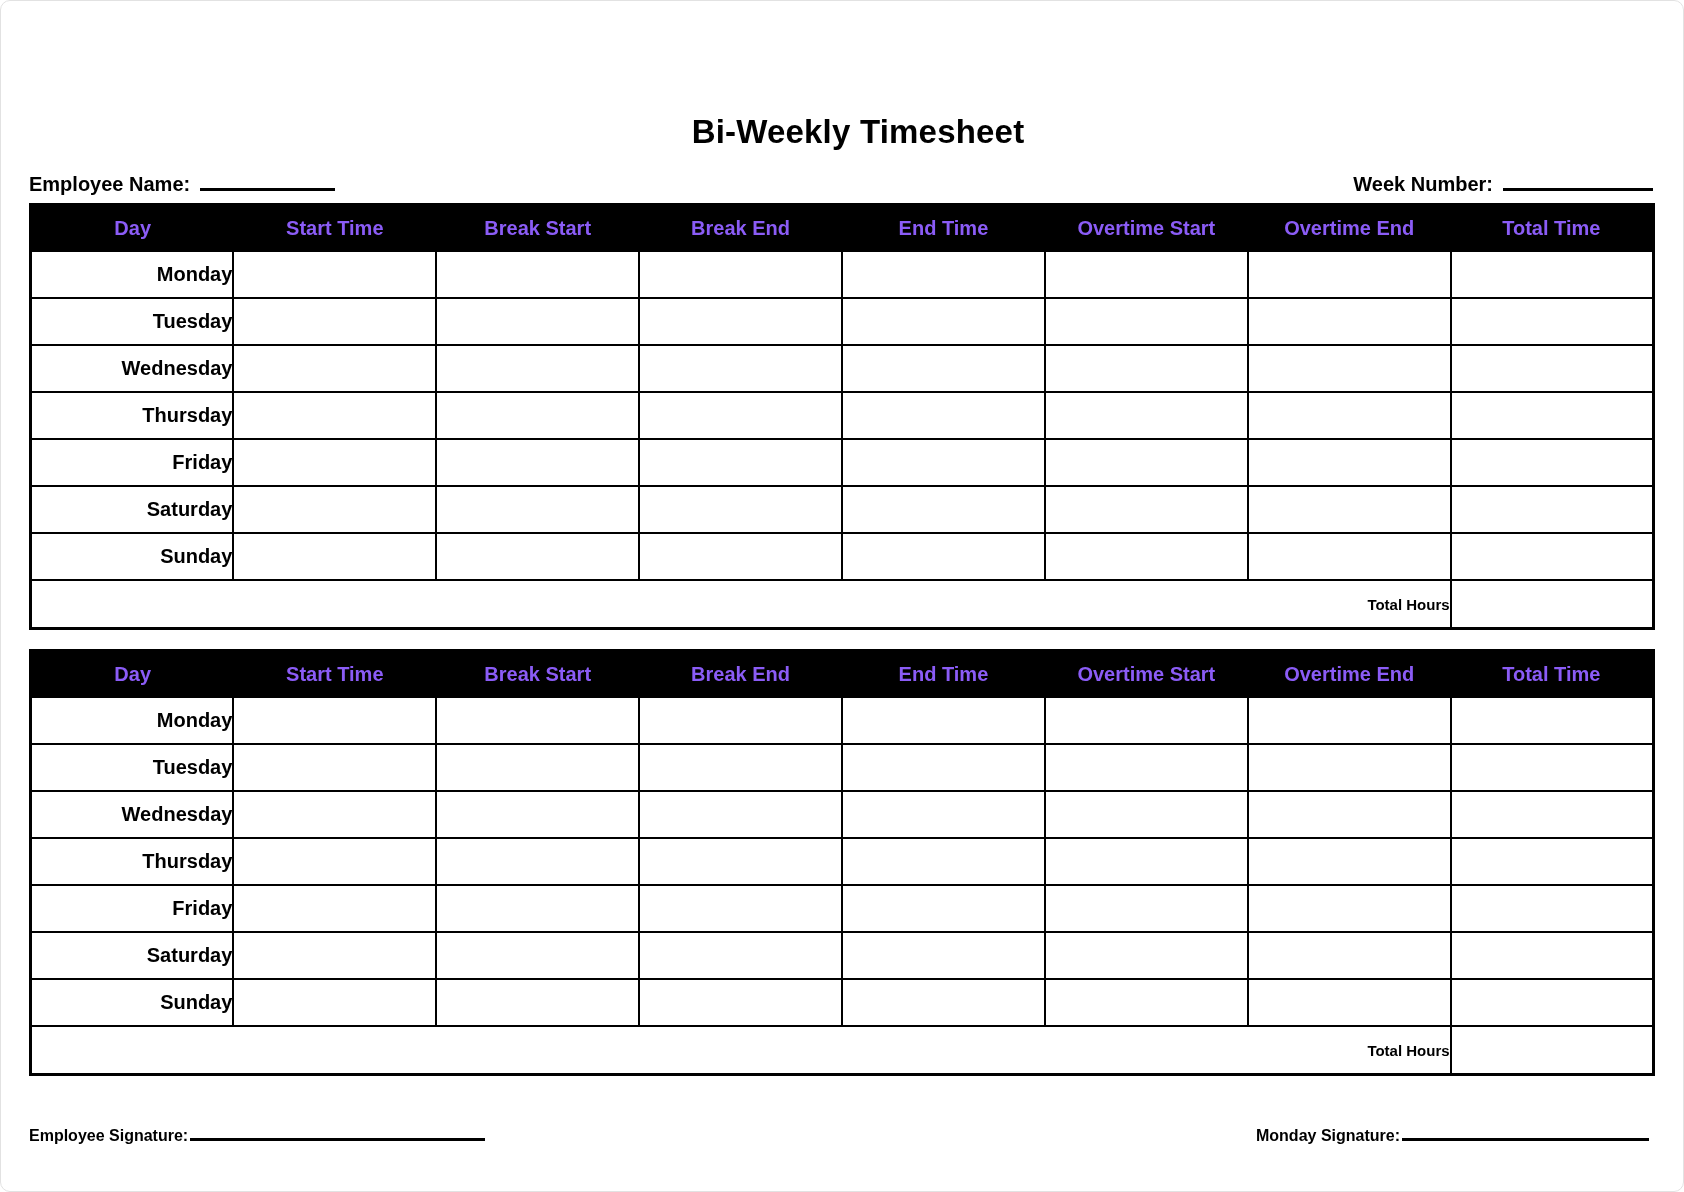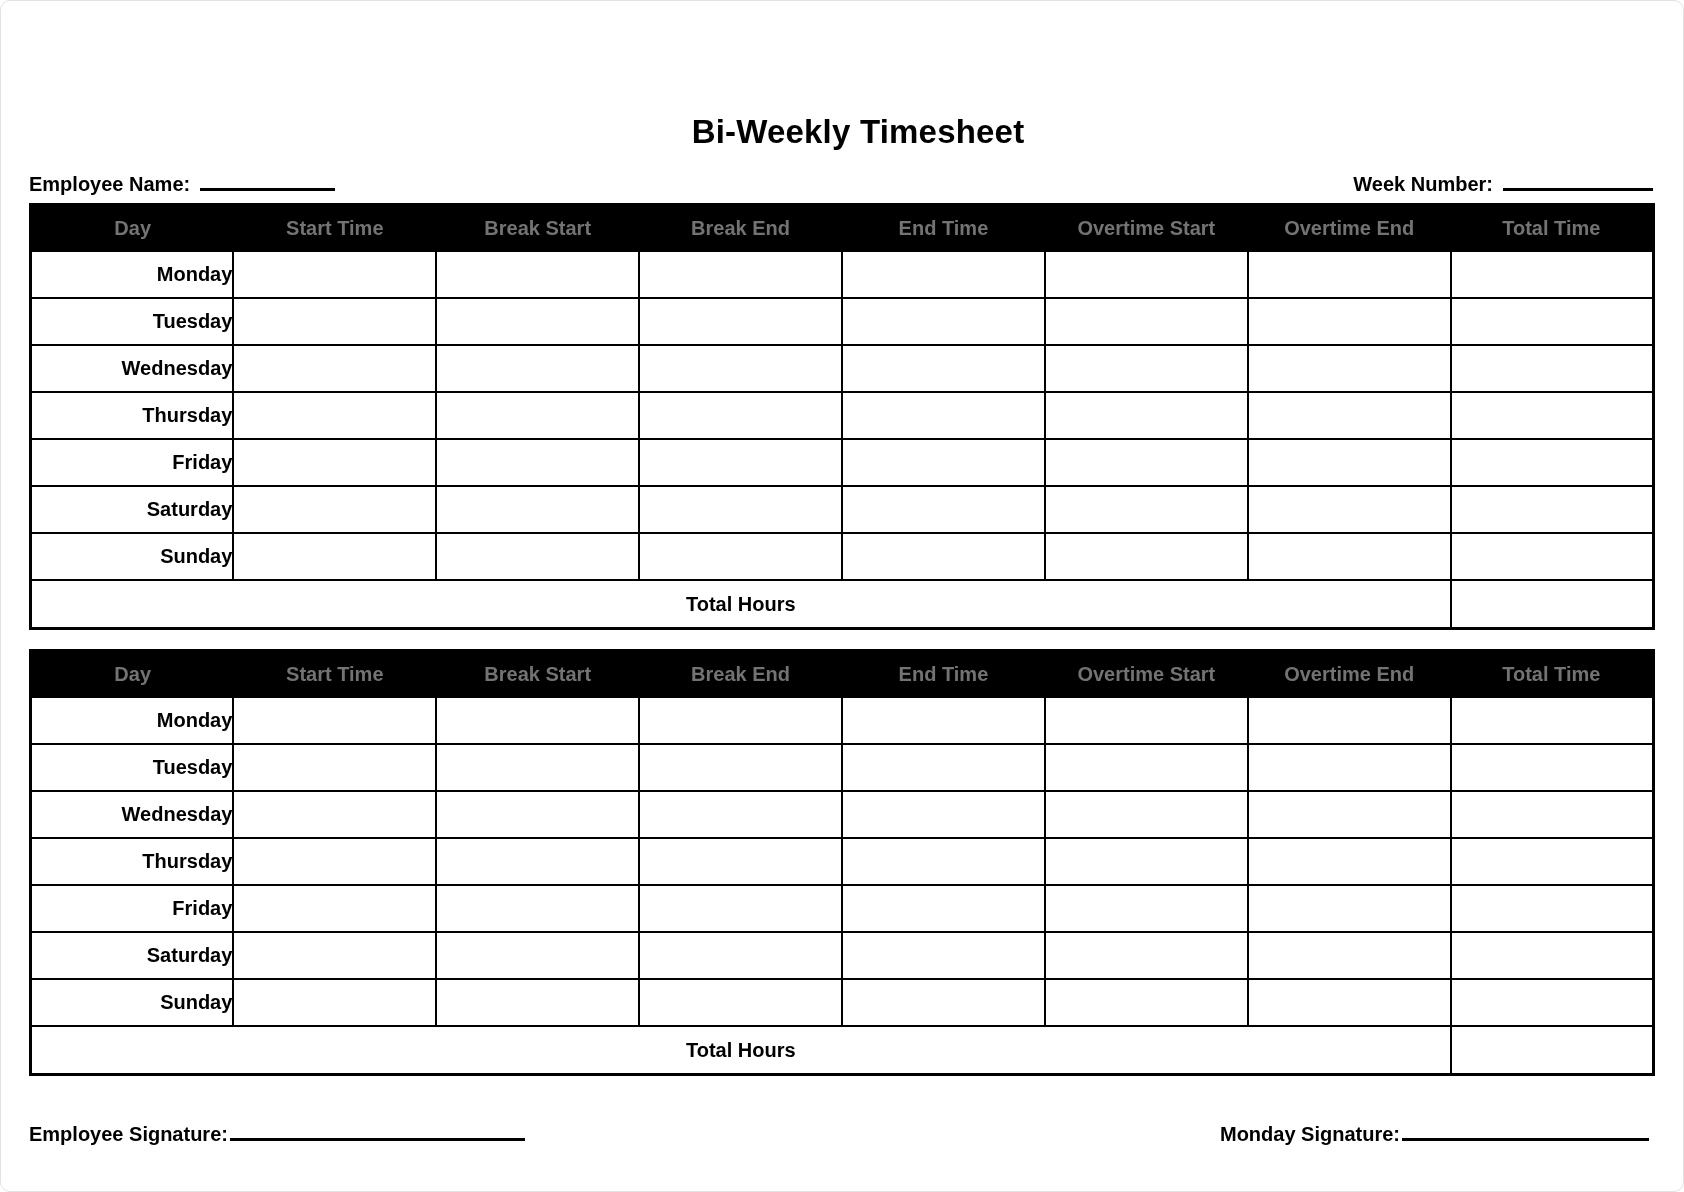--- a/index.html
+++ b/index.html
@@ -21,53 +21,53 @@
     font-size:33px;letter-spacing:.2px;
   }
   .meta-row{
     position:absolute;top:172px;left:28px;width:1626px;
     display:flex;justify-content:space-between;align-items:flex-end;
     font-size:20px;line-height:22px;
   }
   .sig-row{
     position:absolute;top:1122px;left:28px;width:1626px;
     display:flex;justify-content:space-between;align-items:flex-end;
-    font-size:20px;line-height:22px;
+    font-size:16px;line-height:22px;
   }
   .blank{
     display:inline-block;height:15px;
     border-bottom:3px solid #000;
     vertical-align:baseline;
   }
   .blank-name{width:135px;margin-left:10px;}
   .blank-week{width:150px;margin-left:10px;margin-right:2px;}
   .blank-esig{width:295px;margin-left:2px;}
   .blank-msig{width:247px;margin-left:2px;margin-right:6px;}
   table.ts-table{
     position:absolute;left:28px;width:1626px;
     border-collapse:collapse;table-layout:fixed;
     border:3px solid #000;
   }
   #week1{top:202px;}
   #week2{top:648px;}
   .ts-table th{
-    background:#000;color:#737373;
+    background:#000;color:#8b5cf6;
     height:44px;padding:0;border:0;
     font-size:20px;font-weight:700;text-align:center;
   }
   .ts-table td{
     border:2px solid #000;
     height:45px;padding:0;
     background:#fff;
   }
   .ts-table td.day-cell{
     text-align:right;font-size:20px;font-weight:700;
   }
   .ts-table td.total-label-cell{
-    text-align:center;font-size:20px;font-weight:700;height:46px;
+    text-align:right;font-size:15px;font-weight:700;height:46px;
   }
 </style>
 </head>
 <body>
 
 <div class="page">
 
   <h1 class="title">Bi-Weekly Timesheet</h1>
 
   <div class="meta-row">

